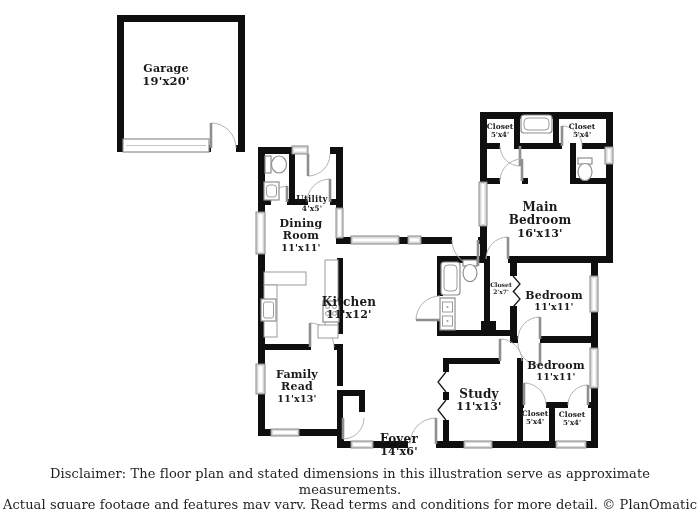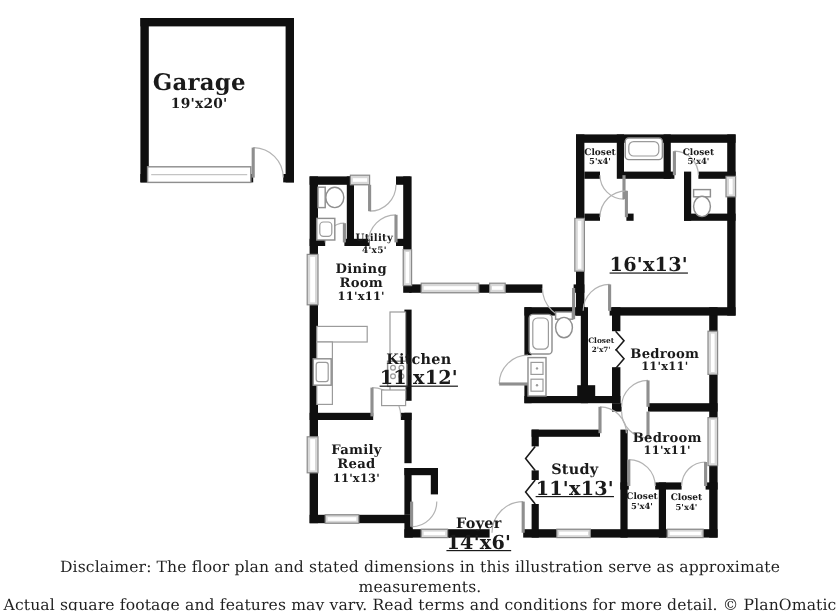--- a/index.html
+++ b/index.html
@@ -16,22 +16,22 @@
   .fxt{fill:#ffffff;stroke:#9b9b9b;stroke-width:1;}
   .arc{fill:none;stroke:#b3b3b3;stroke-width:1;}
   .leaf{stroke:#8f8f8f;stroke-width:2.6;}
   .chev{fill:none;stroke:#1a1a1a;stroke-width:1.3;}
   .lbl{
     position:absolute;transform:translate(-50%,-50%);text-align:center;
     font-weight:bold;color:#1a1a1a;line-height:1.12;letter-spacing:.2px;white-space:pre-line;
   }
   .lbl .nm{display:block;}
   .lbl .dm{display:block;}
-  .lbl-lg .nm{font-size:19px;} .lbl-lg .dm{font-size:11.5px;}
-  .lbl-md .nm{font-size:12px;}   .lbl-md .dm{font-size:16px;text-decoration:underline;}
+  .lbl-lg .nm{font-size:11px;} .lbl-lg .dm{font-size:11.5px;}
+  .lbl-md .nm{font-size:12px;}   .lbl-md .dm{font-size:11px;}
   .lbl-bd .nm{font-size:11px;}   .lbl-bd .dm{font-size:9.5px;}
   .lbl-ut .nm{font-size:8.5px;}  .lbl-ut .dm{font-size:7.5px;}
   .lbl-cl .nm{font-size:7.5px;letter-spacing:0;} .lbl-cl .dm{font-size:7px;letter-spacing:0;}
   .lbl-xs .nm{font-size:6.2px;letter-spacing:0;} .lbl-xs .dm{font-size:6px;letter-spacing:0;}
   #disclaimer{
     position:absolute;left:0;top:466px;width:700px;text-align:center;
     color:#1f1f1f;font-size:13px;line-height:15.5px;letter-spacing:.1px;
   }
 </style>
 </head>
@@ -319,21 +319,21 @@
     </g>
   </svg>
 
   <div class="lbl lbl-lg" style="left:166px;top:76px;"><span class="nm">Garage</span><span class="dm">19'x20'</span></div>
   <div class="lbl lbl-ut" style="left:312px;top:176px;margin-top:28px;"><span class="nm">Utility</span><span class="dm">4'x5'</span></div>
   <div class="lbl lbl-bd" style="left:301px;top:236px;width:46px;"><span class="nm">Dining Room</span><span class="dm">11'x11'</span></div>
   <div class="lbl lbl-md" style="left:301px;top:309px;margin-left:48px;"><span class="nm">Kitchen</span><span class="dm">11'x12'</span></div>
   <div class="lbl lbl-bd" style="left:297px;top:387px;width:50px;"><span class="nm">Family Read</span><span class="dm">11'x13'</span></div>
   <div class="lbl lbl-md" style="left:399px;top:446px;"><span class="nm">Foyer</span><span class="dm">14'x6'</span></div>
   <div class="lbl lbl-md" style="left:479px;top:401px;"><span class="nm">Study</span><span class="dm">11'x13'</span></div>
-  <div class="lbl lbl-md" style="left:540px;top:221px;width:64px;"><span class="dm">16'x13'</span></div>
+  <div class="lbl lbl-md" style="left:540px;top:221px;width:64px;"><span class="nm">Main Bedroom</span><span class="dm">16'x13'</span></div>
   <div class="lbl lbl-bd" style="left:554px;top:301px;"><span class="nm">Bedroom</span><span class="dm">11'x11'</span></div>
   <div class="lbl lbl-bd" style="left:556px;top:371px;"><span class="nm">Bedroom</span><span class="dm">11'x11'</span></div>
   <div class="lbl lbl-cl" style="left:500px;top:131px;"><span class="nm">Closet</span><span class="dm">5'x4'</span></div>
   <div class="lbl lbl-cl" style="left:582px;top:131px;"><span class="nm">Closet</span><span class="dm">5'x4'</span></div>
   <div class="lbl lbl-xs" style="left:501px;top:289px;"><span class="nm">Closet</span><span class="dm">2'x7'</span></div>
   <div class="lbl lbl-cl" style="left:535px;top:418px;"><span class="nm">Closet</span><span class="dm">5'x4'</span></div>
   <div class="lbl lbl-cl" style="left:572px;top:419px;"><span class="nm">Closet</span><span class="dm">5'x4'</span></div>
 
   <div id="disclaimer">
     <div>Disclaimer: The floor plan and stated dimensions in this illustration serve as approximate measurements.</div>

